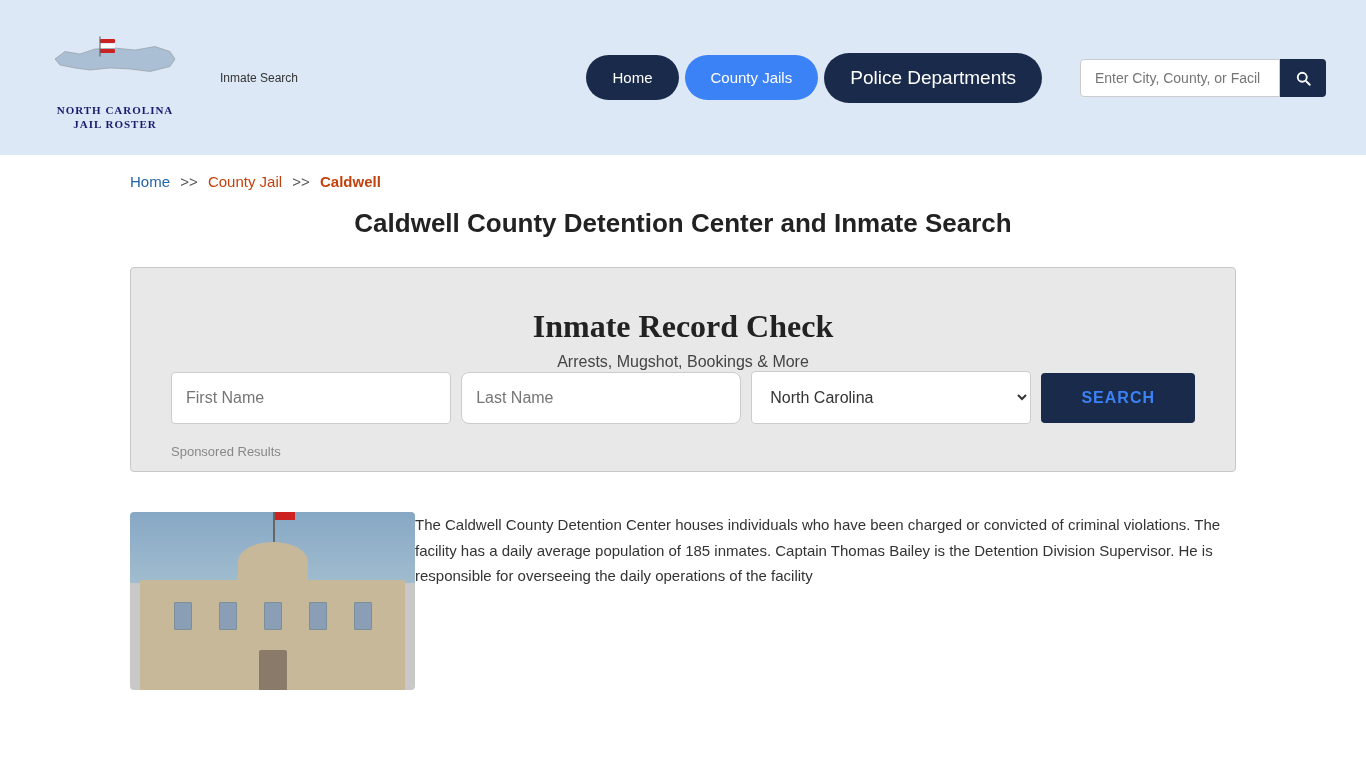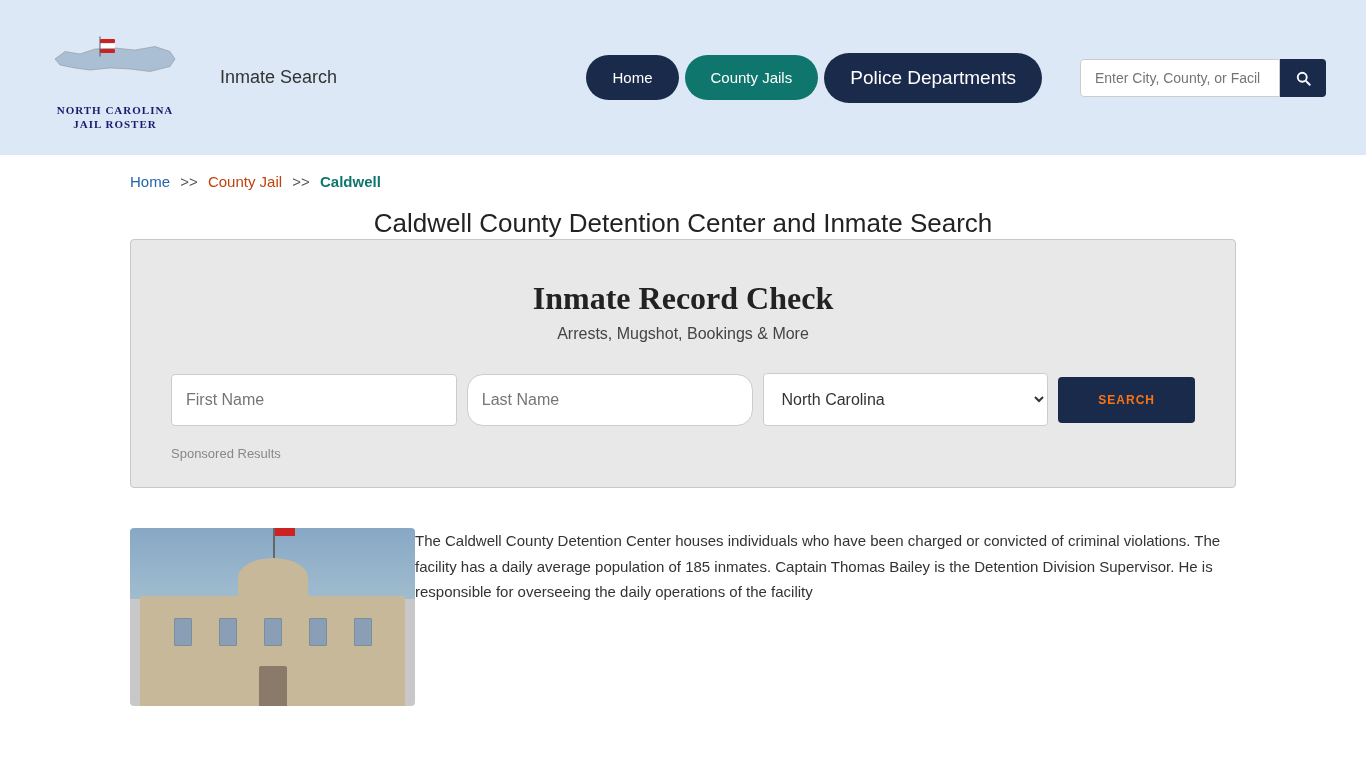--- a/index.html
+++ b/index.html
@@ -20,71 +20,71 @@
       <rect x="100" y="40" width="30" height="8" fill="#cc2222" rx="2"></rect>
 
       <line x1="100" y1="15" x2="100" y2="55" stroke="#555" stroke-width="2"></line>
     </svg>
     <div style="font-size:11px;font-weight:bold;color:#1a1a6e;text-align:center;letter-spacing:1px;line-height:1.3;margin-top:4px;">
       <span>NORTH CAROLINA</span><br>
       <span>JAIL ROSTER</span>
     </div>
   </a>
 
-  <span style="font-size:18px;color:#333;font-family:Arial,sans-serif;margin-left:10px;text-align:right;">Inmate Search</span>
+  <span style="font-size:12px;color:#333;font-family:Arial,sans-serif;margin-left:10px;text-align:right;">Inmate Search</span>
 
   <nav style="display:flex;align-items:center;gap:6px;margin-left:auto;">
     <button style="background:#1a2a4a;color:#fff;border:none;padding:14px 26px;font-size:15px;font-family:Arial,sans-serif;cursor:pointer;border-radius:25px;white-space:nowrap;">Home</button>
-    <button style="background:#0f766e;color:#fff;border:none;padding:14px 26px;font-size:15px;font-family:Arial,sans-serif;cursor:pointer;border-radius:25px;white-space:nowrap;">County Jails</button>
+    <button style="background:#3b82f6;color:#fff;border:none;padding:14px 26px;font-size:15px;font-family:Arial,sans-serif;cursor:pointer;border-radius:25px;white-space:nowrap;">County Jails</button>
     <button style="background:#1a2a4a;color:#fff;border:none;padding:14px 26px;font-size:19px;font-family:Arial,sans-serif;cursor:pointer;border-radius:25px;white-space:nowrap;">Police Departments</button>
   </nav>
 
   <div style="display:flex;align-items:center;margin-left:18px;">
     <input type="text" style="border: 1px solid rgb(204, 204, 204); padding: 10px 14px; font-size: 14px; width: 200px; border-radius: 4px 0px 0px 4px; outline: none; font-family: Arial, sans-serif; color: #000000;" placeholder="Enter City, County, or Facil">
     <button style="background:#1a2a4a;border:none;padding:10px 14px;cursor:pointer;border-radius:0 4px 4px 0;display:flex;align-items:center;justify-content:center;">
       <svg width="18" height="18" viewBox="0 0 24 24" fill="white">
         <path d="M21 21l-4.35-4.35M17 11A6 6 0 1 1 5 11a6 6 0 0 1 12 0z" stroke="white" stroke-width="2.5" fill="none" stroke-linecap="round"></path>
       </svg>
     </button>
   </div>
 </header>
 
 <div style="padding:18px 130px;font-size:15px;font-family:Arial,sans-serif;">
   <a href="#" style="color:#2563a8;text-decoration:none;">Home</a>
   <span style="color:#555;margin:0 6px;">&gt;&gt;</span>
   <a href="#" style="color:#c2410c;text-decoration:none;">County Jail</a>
   <span style="color:#555;margin:0 6px;">&gt;&gt;</span>
-  <span style="font-weight:bold;color:#0f766e;">Caldwell</span>
+  <span style="font-weight:bold;color:#c2410c;">Caldwell</span>
 </div>
 
 <main style="padding:0 130px 40px;">
 
-  <h1 style="text-align:center;font-size:26px;font-weight:normal;font-family:Arial,sans-serif;">Caldwell County Detention Center and Inmate Search</h1>
+  <h1 style="text-align:center;font-size:26px;font-weight:bold;font-family:Arial,sans-serif;margin-bottom:28px;">Caldwell County Detention Center and Inmate Search</h1>
 
-  <div style="background:#e8e8e8;border:1px solid #c8c8c8;border-radius:4px;padding:40px 40px 26px;margin-bottom:40px;">
+  <div style="background:#e8e8e8;border:1px solid #c8c8c8;border-radius:4px;padding:40px 40px 12px;margin-bottom:40px;">
     <h2 style="text-align:center;font-size:32px;font-weight:bold;font-family:Georgia,serif;margin-bottom:8px;">Inmate Record Check</h2>
-    <p style="text-align:center;font-size:16px;color:#444;font-family:Arial,sans-serif;margin-bottom:30px;">Arrests, Mugshot, Bookings &amp; More</p>
+    <p style="text-align:center;font-size:16px;color:#444;font-family:Arial,sans-serif;">Arrests, Mugshot, Bookings &amp; More</p>
 
     <div style="display:flex;gap:10px;align-items:center;margin-bottom:20px;justify-content:space-between;">
       <input type="text" style="flex: 1 1 0%; padding: 16px 14px; font-size: 16px; border: 1px solid rgb(204, 204, 204); border-radius: 4px; font-family: Arial, sans-serif; color: rgb(153, 153, 153); background: rgb(255, 255, 255); outline: none;" placeholder="First Name">
-      <input type="text" style="flex: 1 1 0%; padding: 16px 14px; font-size: 16px; border: 1px solid rgb(204, 204, 204); border-radius: 16px; font-family: Arial, sans-serif; color: rgb(153, 153, 153); background: rgb(255, 255, 255); outline: none;" placeholder="Last Name">
+      <input type="text" style="flex: 1 1 0%; padding: 16px 14px; font-size: 16px; border: 1px solid rgb(204, 204, 204); border-radius: 8px; font-family: Arial, sans-serif; color: rgb(153, 153, 153); background: rgb(255, 255, 255); outline: none;" placeholder="Last Name">
       <select style="flex:1;padding:16px 14px;font-size:16px;border:1px solid #ccc;border-radius:4px;font-family:Arial,sans-serif;color:#333;background:#fff;outline:none;cursor:pointer;">
         <option>North Carolina</option>
         <option>Alabama</option>
         <option>Alaska</option>
         <option>Arizona</option>
         <option>Arkansas</option>
         <option>California</option>
         <option>Colorado</option>
         <option>Florida</option>
         <option>Georgia</option>
         <option>Texas</option>
         <option>Virginia</option>
       </select>
-      <button style="background:#1a2a4a;color:#f97316;border:none;padding:16px 40px;font-size:12px;font-weight:bold;font-family:Arial,sans-serif;letter-spacing:1px;cursor:pointer;border-radius:4px;white-space:nowrap;">SEARCH</button>
+      <button style="background:#1a2a4a;color:#3b82f6;border:none;padding:16px 40px;font-size:16px;font-weight:bold;font-family:Arial,sans-serif;letter-spacing:1px;cursor:pointer;border-radius:4px;white-space:nowrap;">SEARCH</button>
     </div>
 
     <div style="font-size:13px;color:#888;font-family:Arial,sans-serif;">Sponsored Results</div>
   </div>
 
   <div style="display:flex;align-items:flex-start;">
 
     <div style="width:285px;min-width:285px;height:178px;border-radius:4px;overflow:hidden;position:relative;background:linear-gradient(180deg,#87a8c5 0%,#a0bcce 40%,#c8c8c8 40%);">
 
       <div style="position:absolute;bottom:0;left:10px;right:10px;height:110px;background:#c8b89a;border-radius:2px 2px 0 0;"></div>

